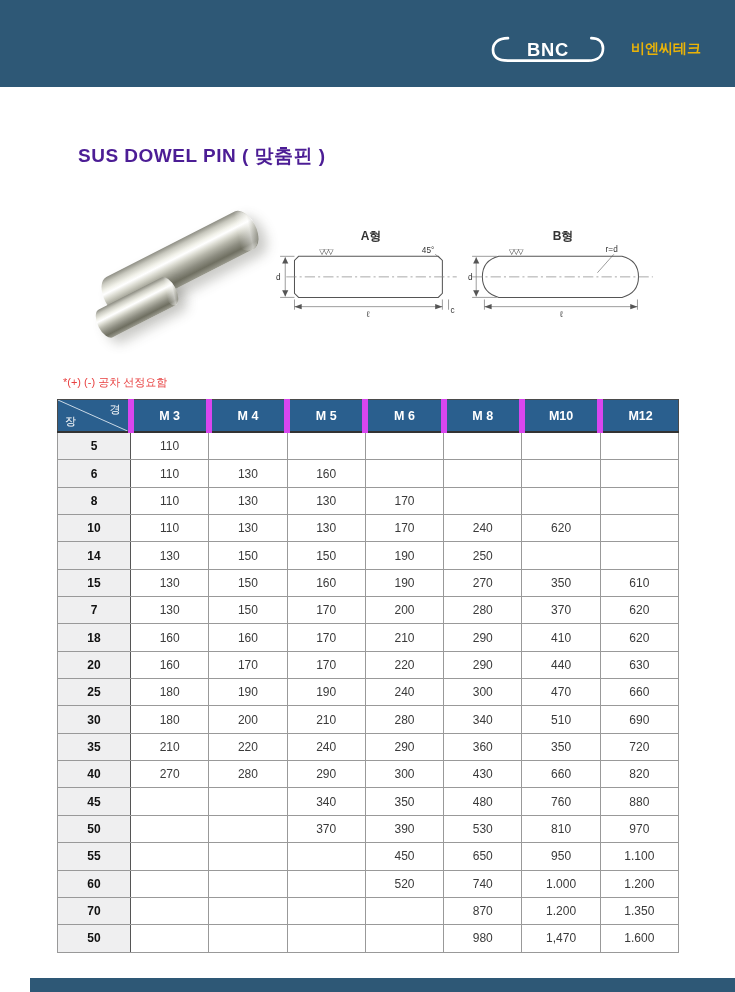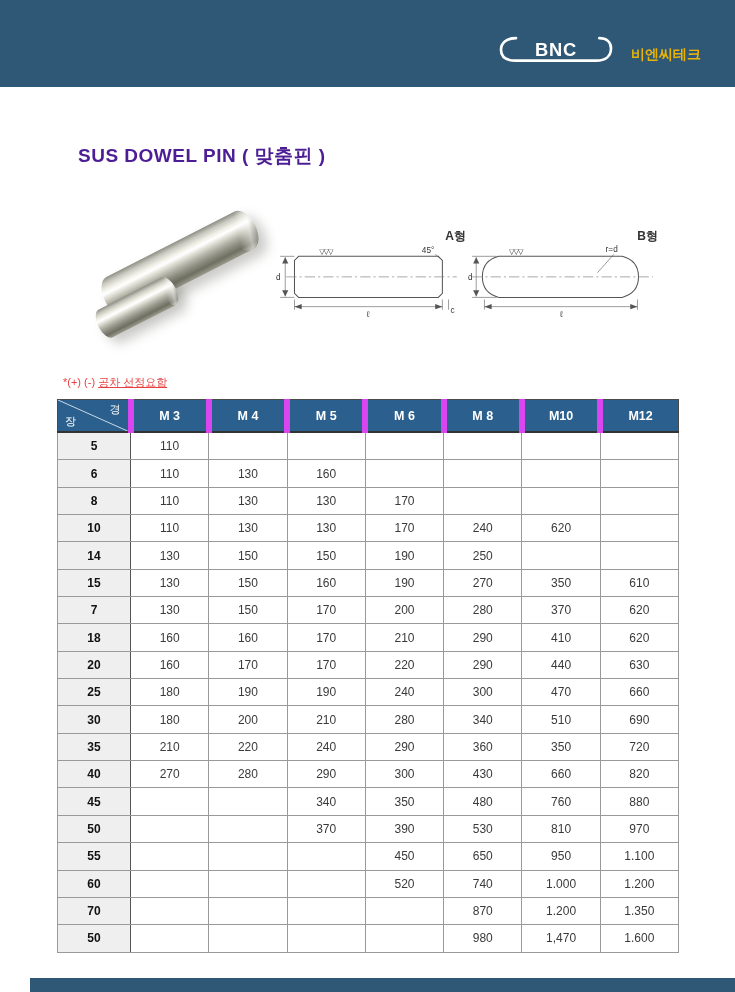--- a/index.html
+++ b/index.html
@@ -4,21 +4,21 @@
 <style>
   html,body { margin:0; padding:0; background:#888; }
   .page {
     position:relative; width:735px; height:992px; margin:0 auto;
     background:#ffffff; overflow:hidden;
     font-family:"Liberation Sans", sans-serif;
   }
 
   
   .topbar { position:absolute; left:0; top:0; width:735px; height:87px; background:#2e5876; }
-  .logo { position:absolute; right:34px; top:34px; display:flex; align-items:flex-end; gap:16px; }
+  .logo { position:absolute; right:34px; top:34px; display:flex; align-items:center; gap:24px; }
   .logo-mark { width:118px; height:30px; }
   .logo-mark path { fill:none; stroke:#ffffff; stroke-width:3.2; stroke-linecap:round; }
   .logo-mark text { fill:#ffffff; font-size:22px; font-weight:bold; letter-spacing:1px;
                     font-family:"Liberation Sans", sans-serif; }
   .company { color:#eab308; font-size:14px; font-weight:bold; }
 
   
   .title { position:absolute; left:78px; top:143px; margin:0;
            font-size:19px; font-weight:bold; color:#4c1d95; letter-spacing:0.5px; }
 
@@ -30,33 +30,33 @@
             #b4b4a8 58%, #8d8d81 72%, #6f6f61 86%, #9b9b8f 100%);
          box-shadow:5px 9px 12px rgba(70,70,58,0.28); }
   .pin::after { content:""; position:absolute; right:0; top:0; bottom:0; width:16%;
          border-radius:50%;
          background:linear-gradient(105deg, rgba(255,255,255,0) 35%, rgba(255,255,255,0.5) 68%, rgba(130,130,118,0.45) 96%); }
   .pin-large { left:36px; top:42px; width:168px; height:42px; border-radius:12px/21px; }
   .pin-small { left:34px; top:92px; width:86px; height:31px; border-radius:8px/15px; }
 
   
   .diagram { position:absolute; top:228px; width:190px; height:94px; margin:0; }
-  .diagram figcaption { text-align:right; font-size:12px; font-weight:bold; color:#333; height:16px; }
+  .diagram figcaption { text-align:center; font-size:12px; font-weight:bold; color:#333; height:16px; }
   .diagram svg { width:190px; height:76px; display:block; }
   .diagram .ln { stroke:#555; stroke-width:1; fill:none; }
   .diagram .thin { stroke:#777; stroke-width:0.7; fill:none; }
   .diagram .cl { stroke:#888; stroke-width:0.7; fill:none; stroke-dasharray:10 3 2 3; }
   .diagram .ah { fill:#555; stroke:none; }
   .diagram text { fill:#333; font-size:8px; font-family:"Liberation Sans", sans-serif; }
   .diagram .fin { font-size:7px; letter-spacing:-1px; fill:#444; }
   .diagram .mid { text-anchor:middle; }
 
   
   .note { position:absolute; left:63px; top:375px; font-size:11px; color:#e84040; }
-  .note .note-u { text-decoration:underline; }
+  .note .note-u { }
 
   
   .dim-table { position:absolute; left:57px; top:399px; width:622px;
                border-collapse:collapse; table-layout:fixed;
                border:1.5px solid #4a4a4a; }
   .dim-table col.c0 { width:73px; }
   .dim-table thead th { background:#2a5f8e; color:#ffffff; font-size:12.5px; font-weight:bold;
                height:31px; padding:0; border-left:6px solid #d946ef; border-bottom:2px solid #333; }
   .dim-table thead th.corner { position:relative; border-left:none; }
   .corner .diag { position:absolute; left:0; top:0; width:100%; height:100%; }

